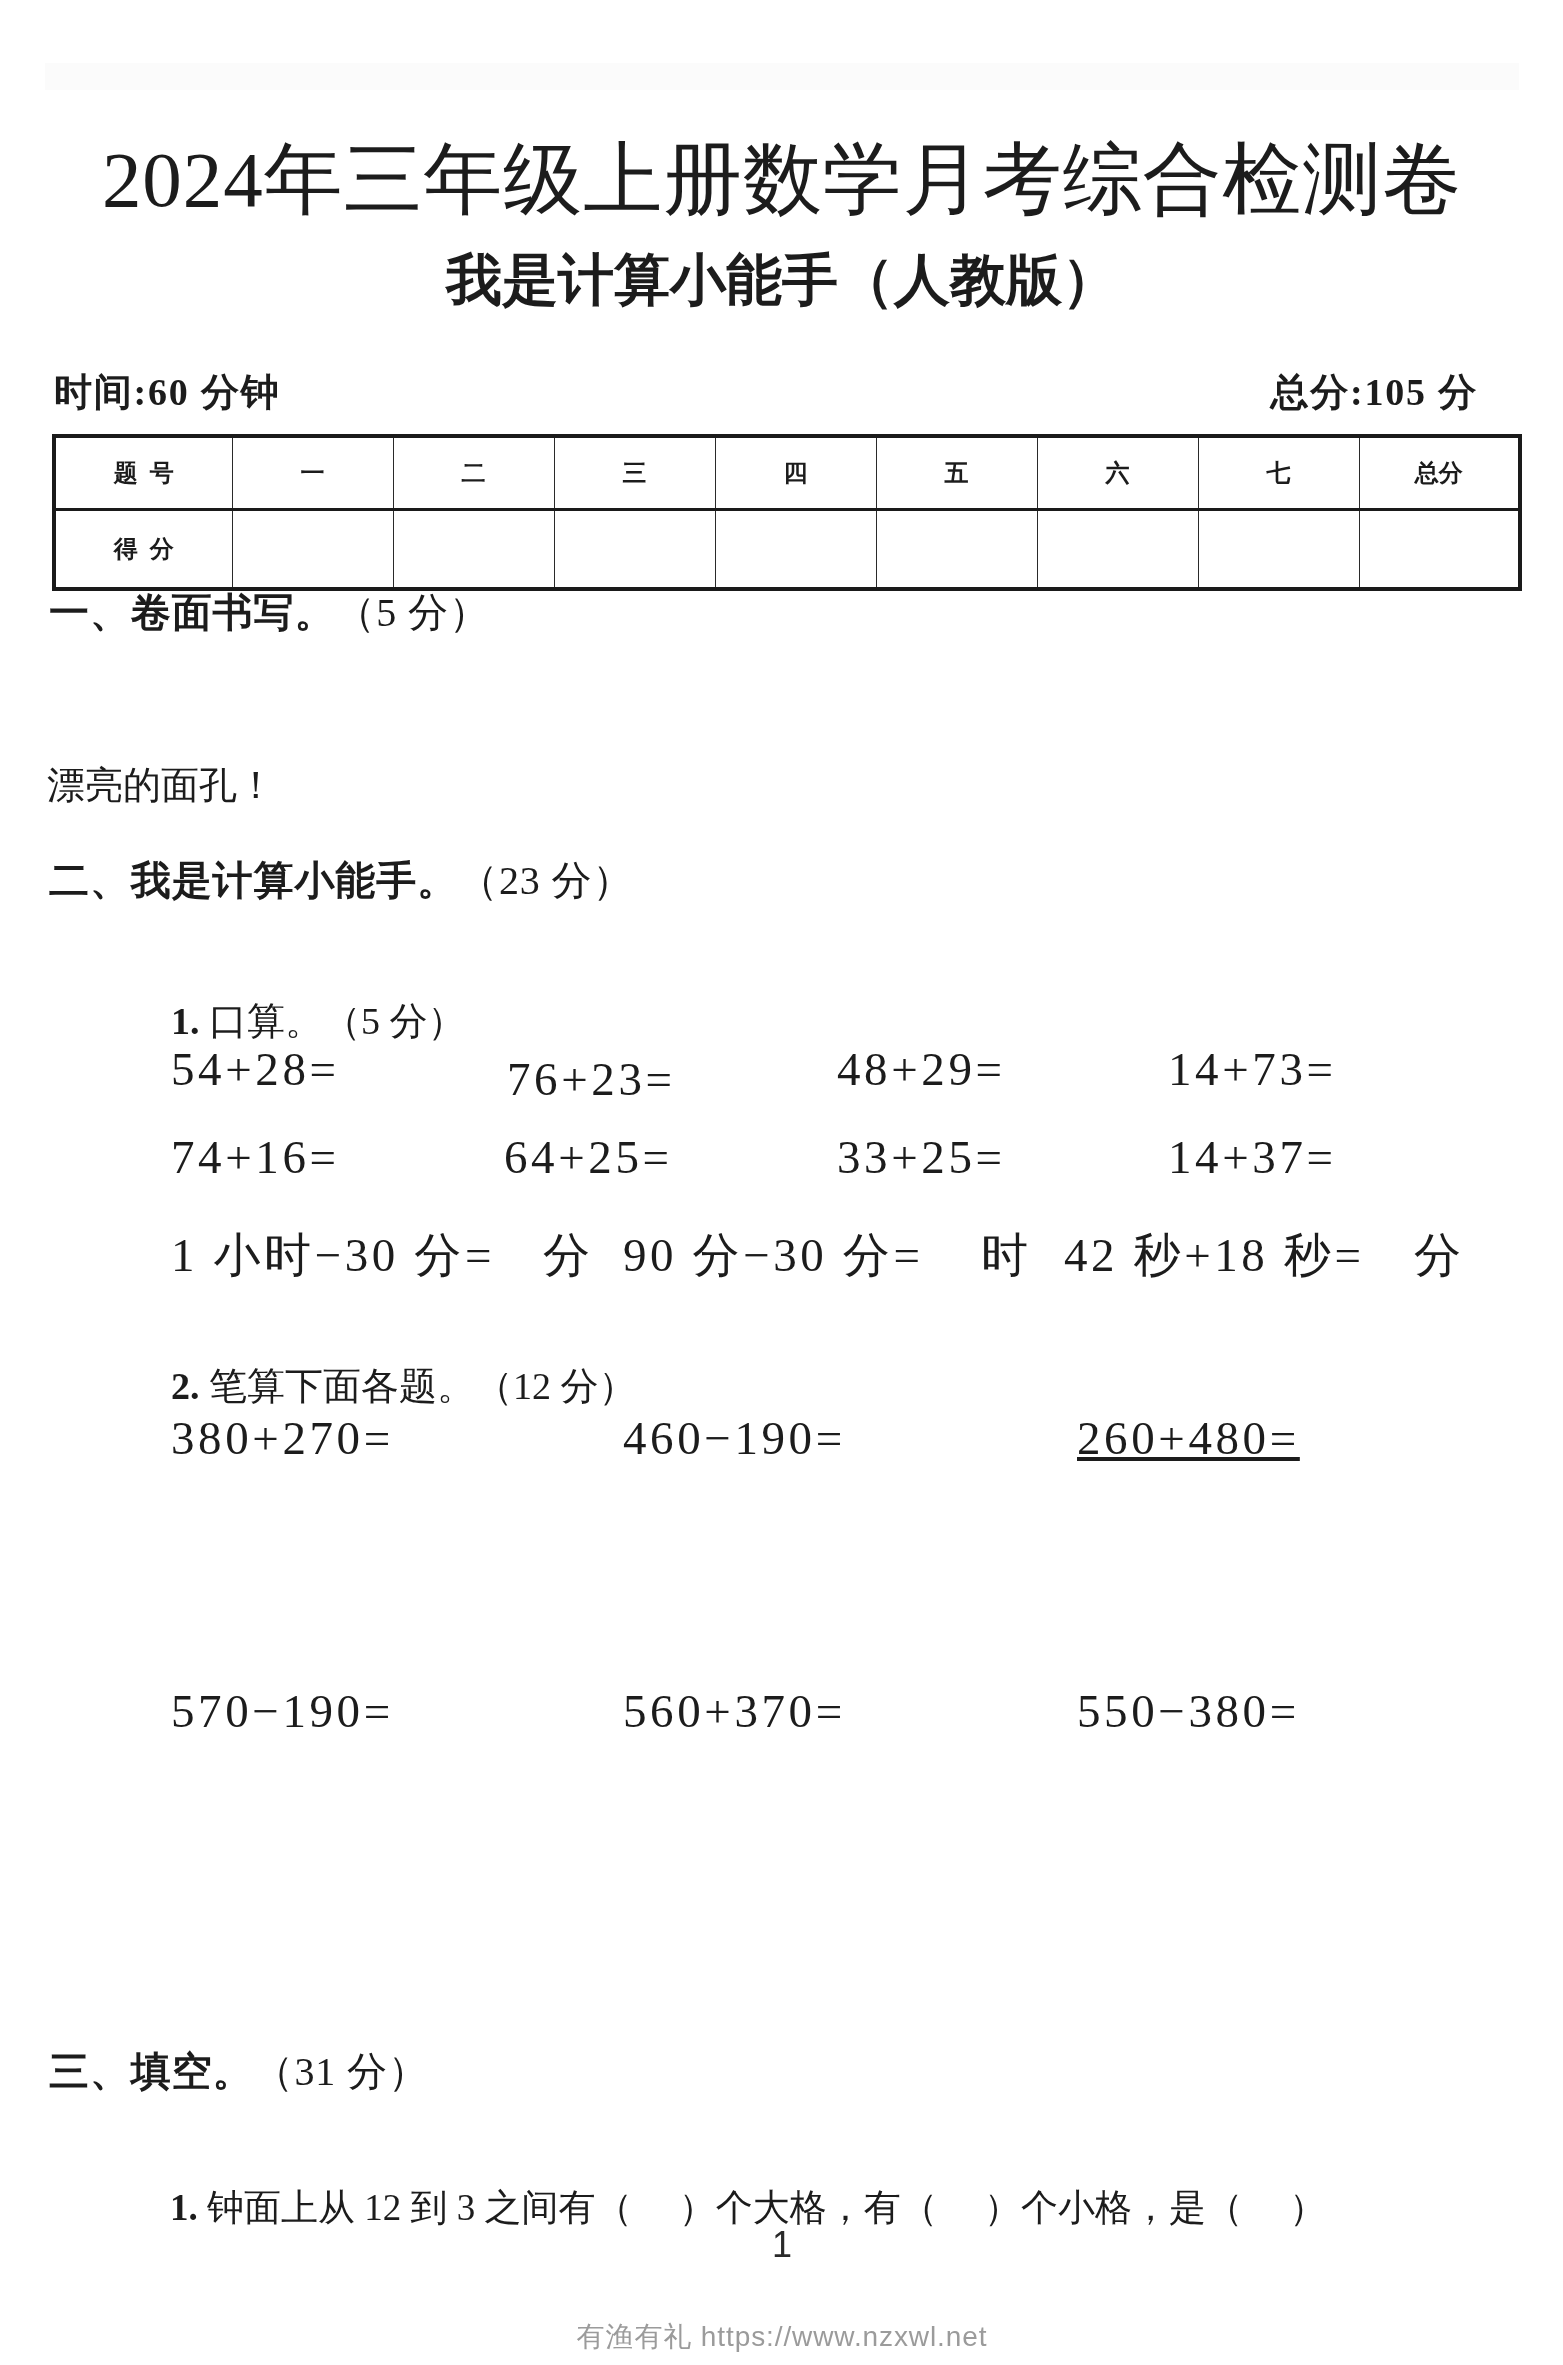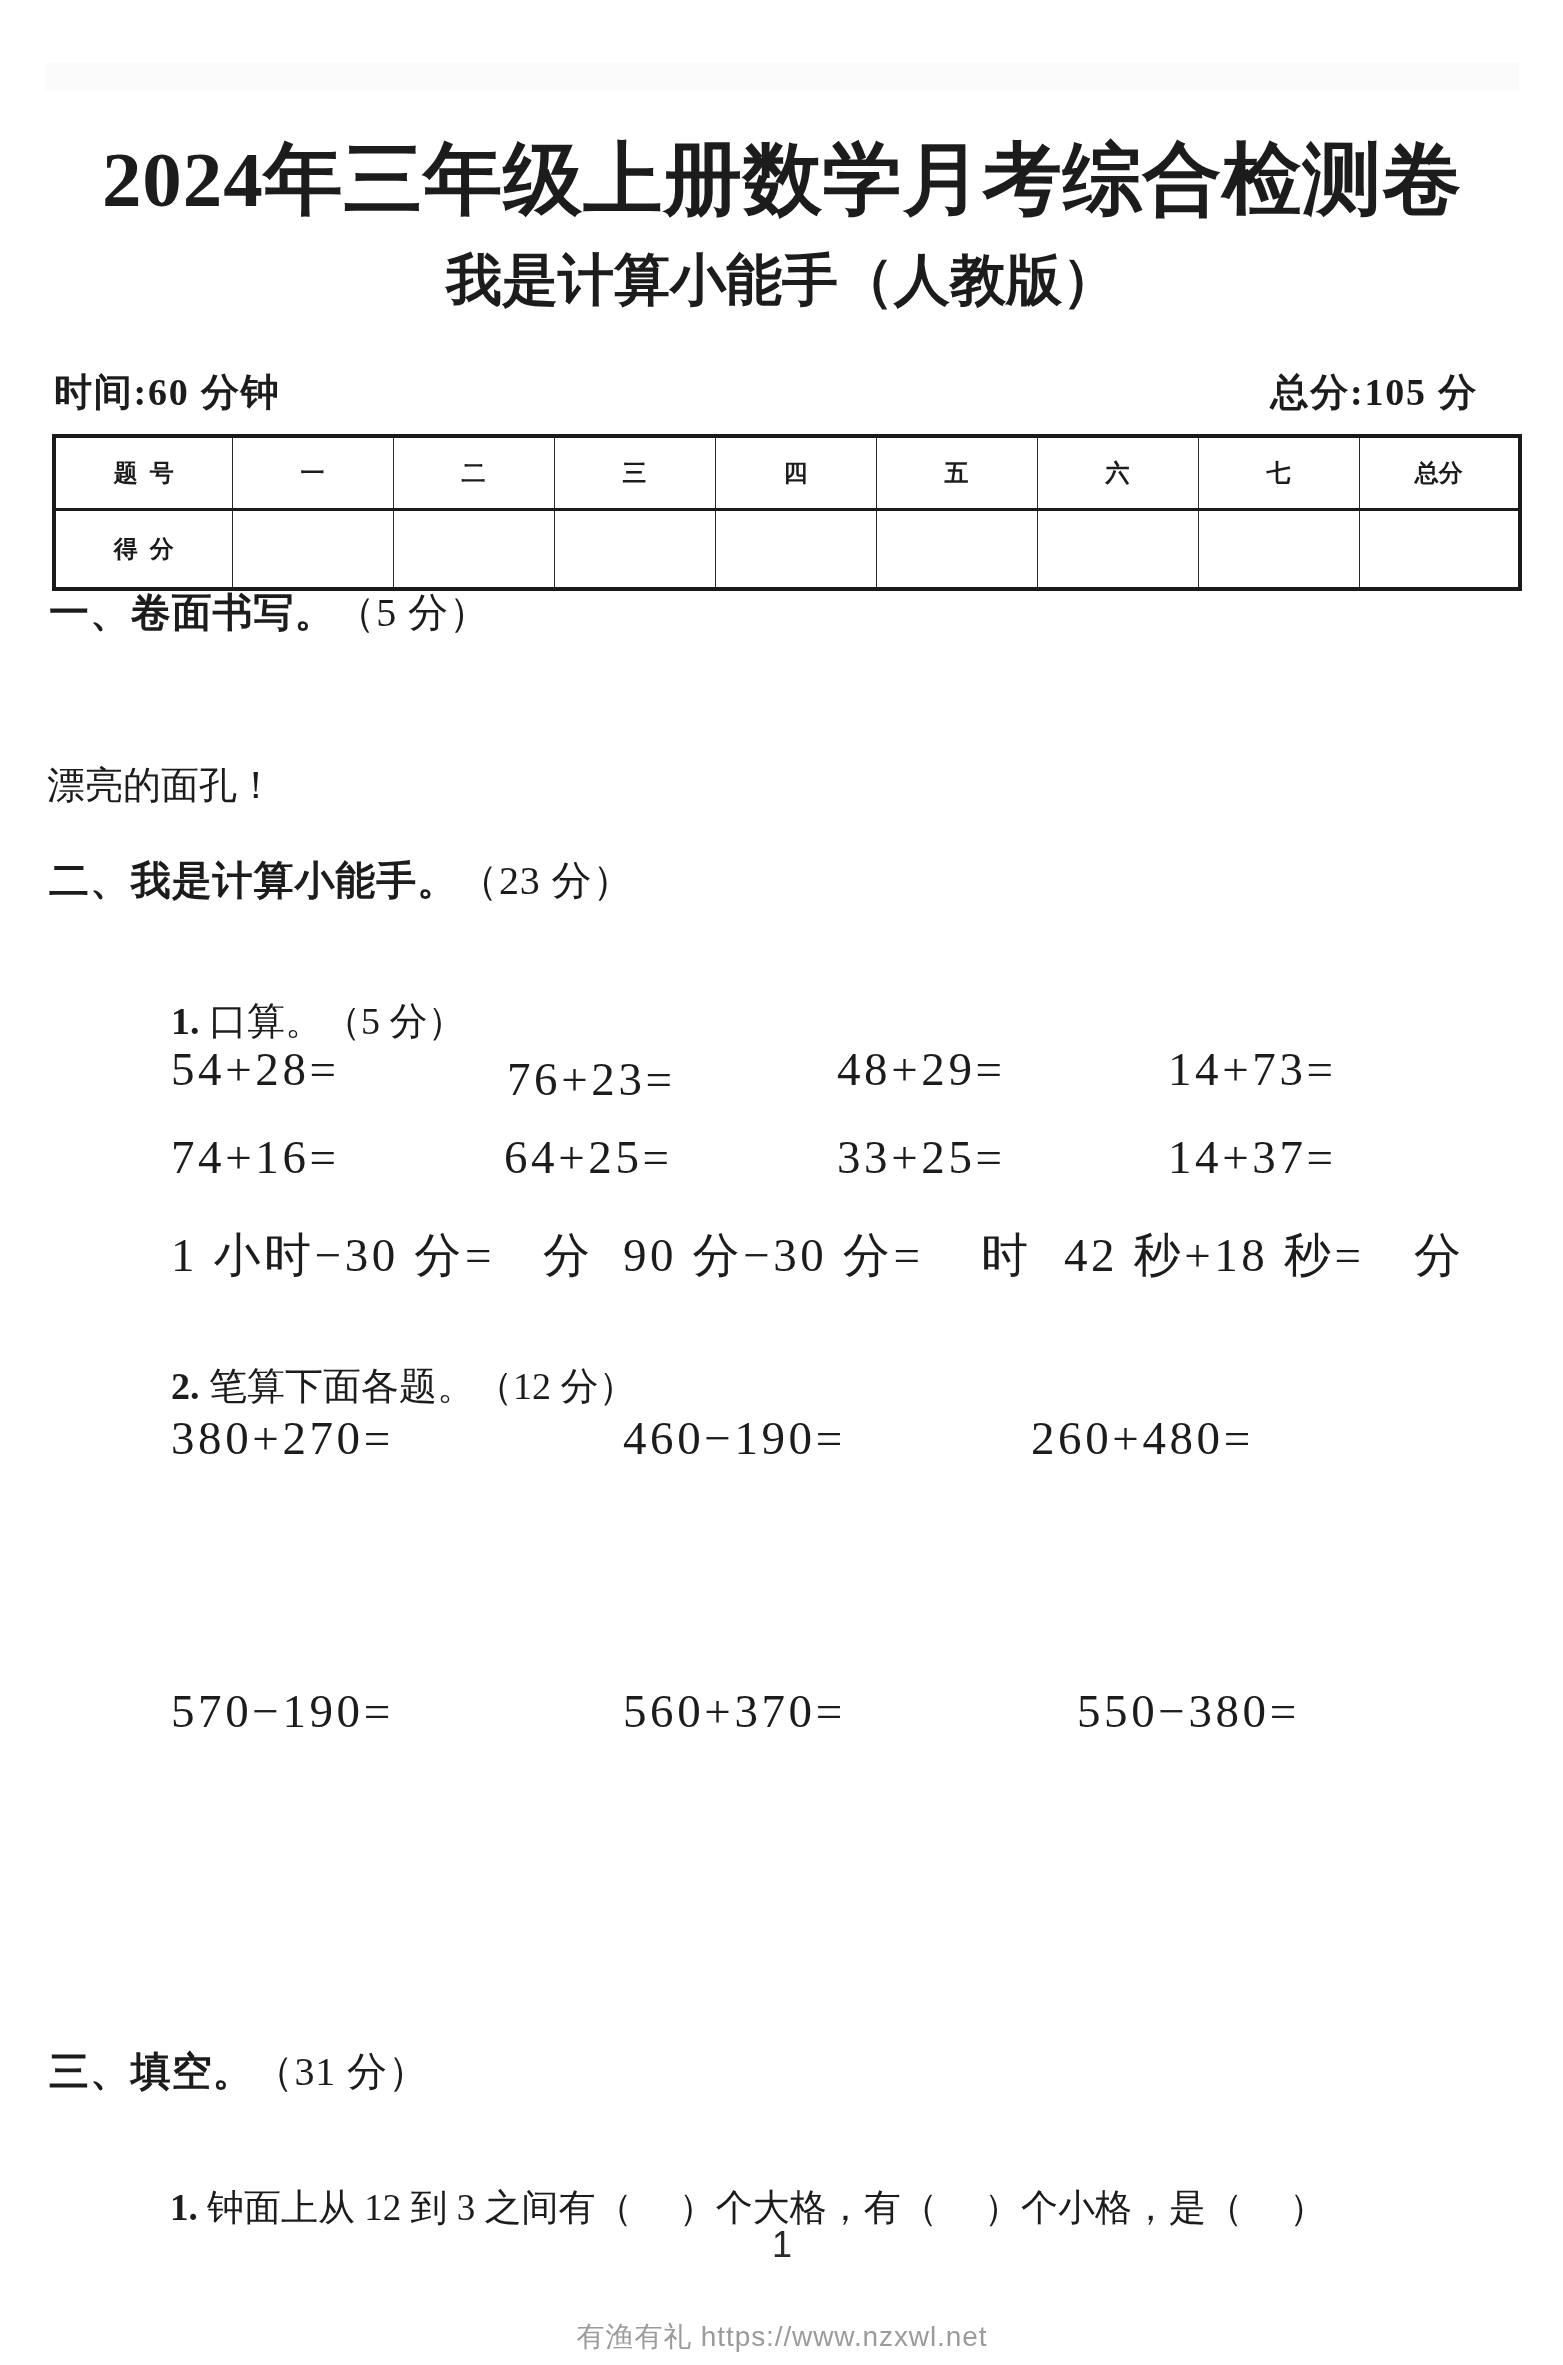--- a/index.html
+++ b/index.html
@@ -11,21 +11,21 @@
     font-family:"Liberation Serif","DejaVu Serif",serif;
     overflow:hidden;
   }
   .topband{
     position:absolute;top:63px;left:45px;right:45px;height:27px;
     background:#fbfbfb;
   }
   .title{
     position:absolute;top:135px;left:0;width:100%;
     text-align:center;
-    font-size:79px;font-weight:700;line-height:1.15;
+    font-size:79px;font-weight:400;line-height:1.15;
     letter-spacing:0.9px;
     white-space:nowrap;
   }
   .subtitle{
     position:absolute;top:250px;left:0;width:100%;
     text-align:center;
     font-size:56px;font-weight:700;line-height:1.1;
     white-space:nowrap;
   }
   .inforow{
@@ -178,21 +178,21 @@
     <span class="eq" style="left:1414px;">分</span>
   </div>
 
   <div class="qlabel" style="top:1317px;">
     <b>2.</b><span> 笔算下面各题。（12 分）</span>
   </div>
 
   <div class="eqrow" style="top:1411px;">
     <span class="eq" style="left:171px;">380+270=</span>
     <span class="eq" style="left:623px;">460−190=</span>
-    <span class="eq" style="left:1031px;">260+480=</span>
+    <span class="eq" style="left:1077px;text-decoration:underline;">260+480=</span>
   </div>
 
   <div class="eqrow" style="top:1684px;">
     <span class="eq" style="left:171px;">570−190=</span>
     <span class="eq" style="left:623px;">560+370=</span>
     <span class="eq" style="left:1077px;">550−380=</span>
   </div>
 
   <div class="sechead" style="top:2044px;">
     <span>三、填空。</span><span class="score-part">（31 分）</span>

